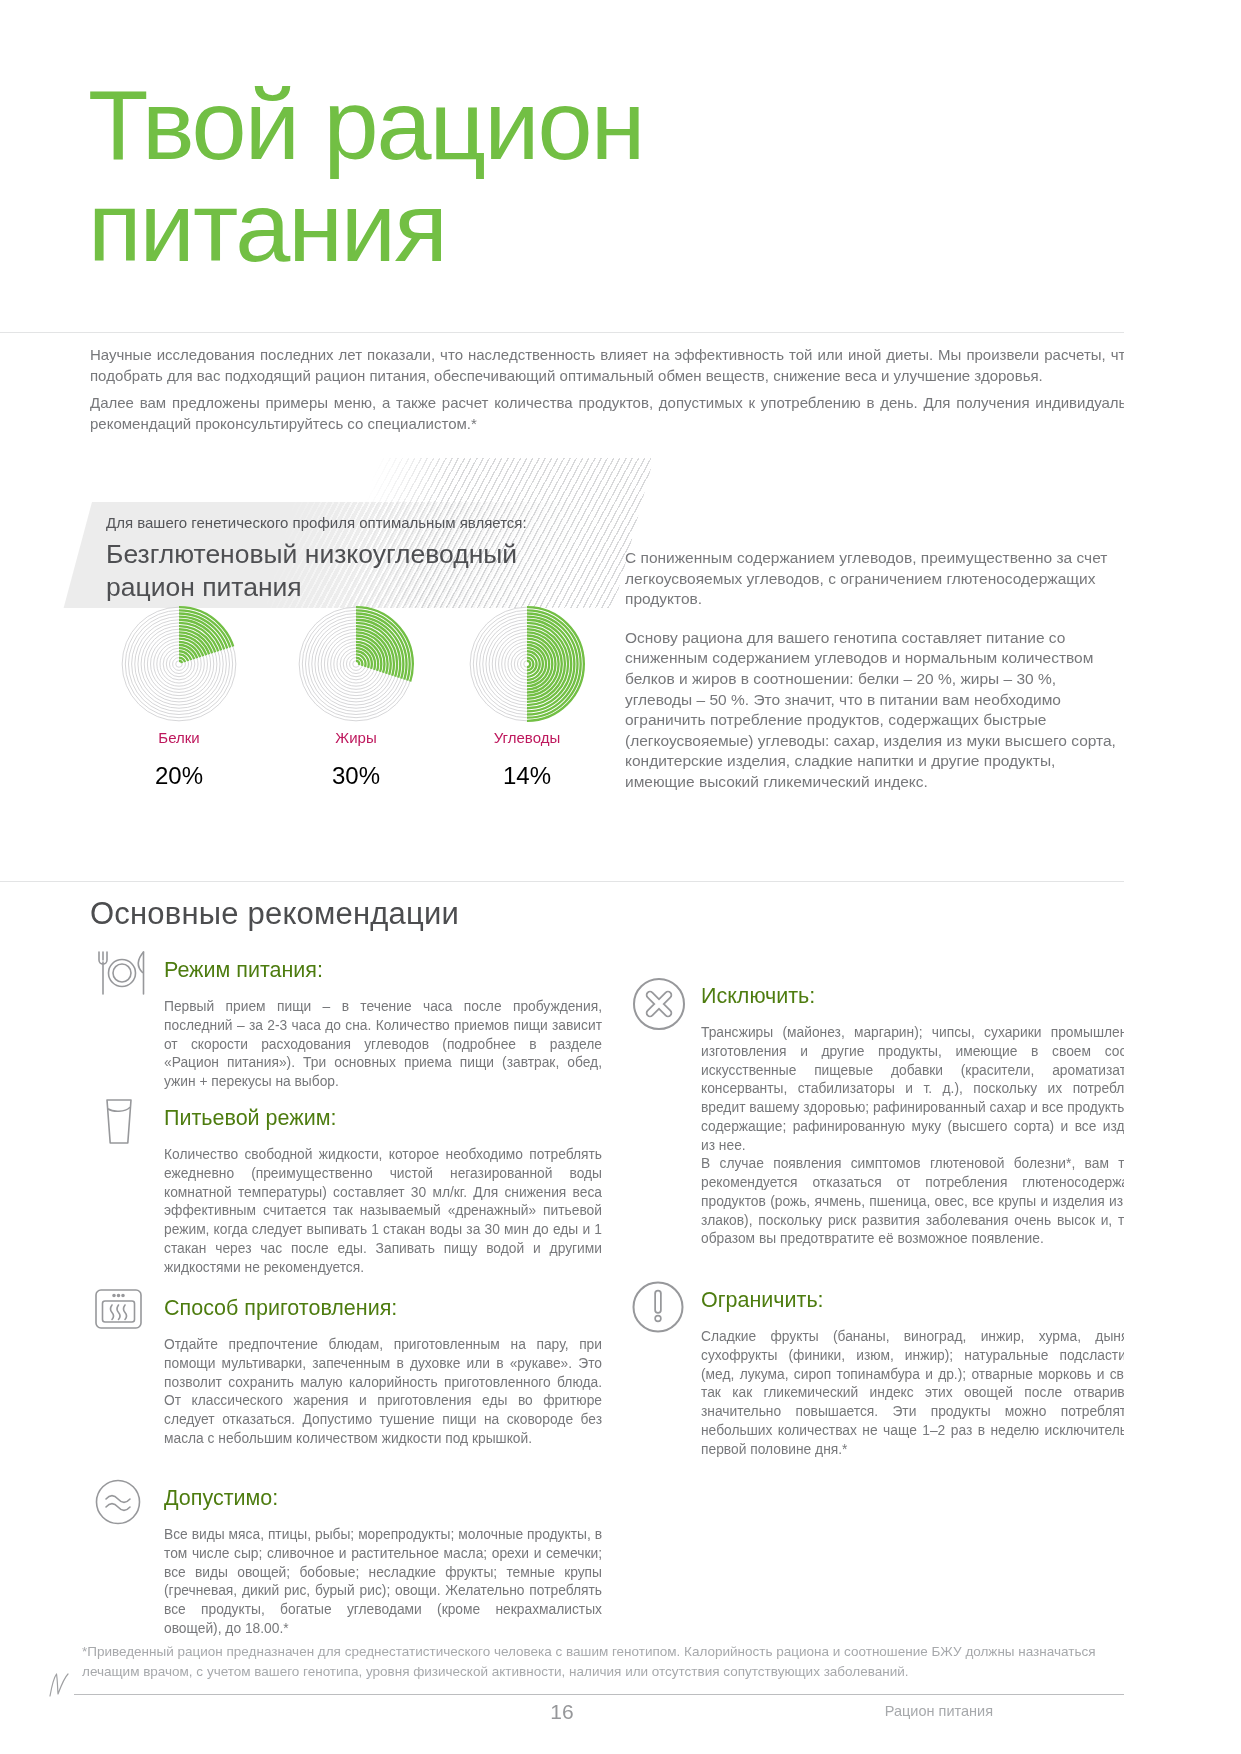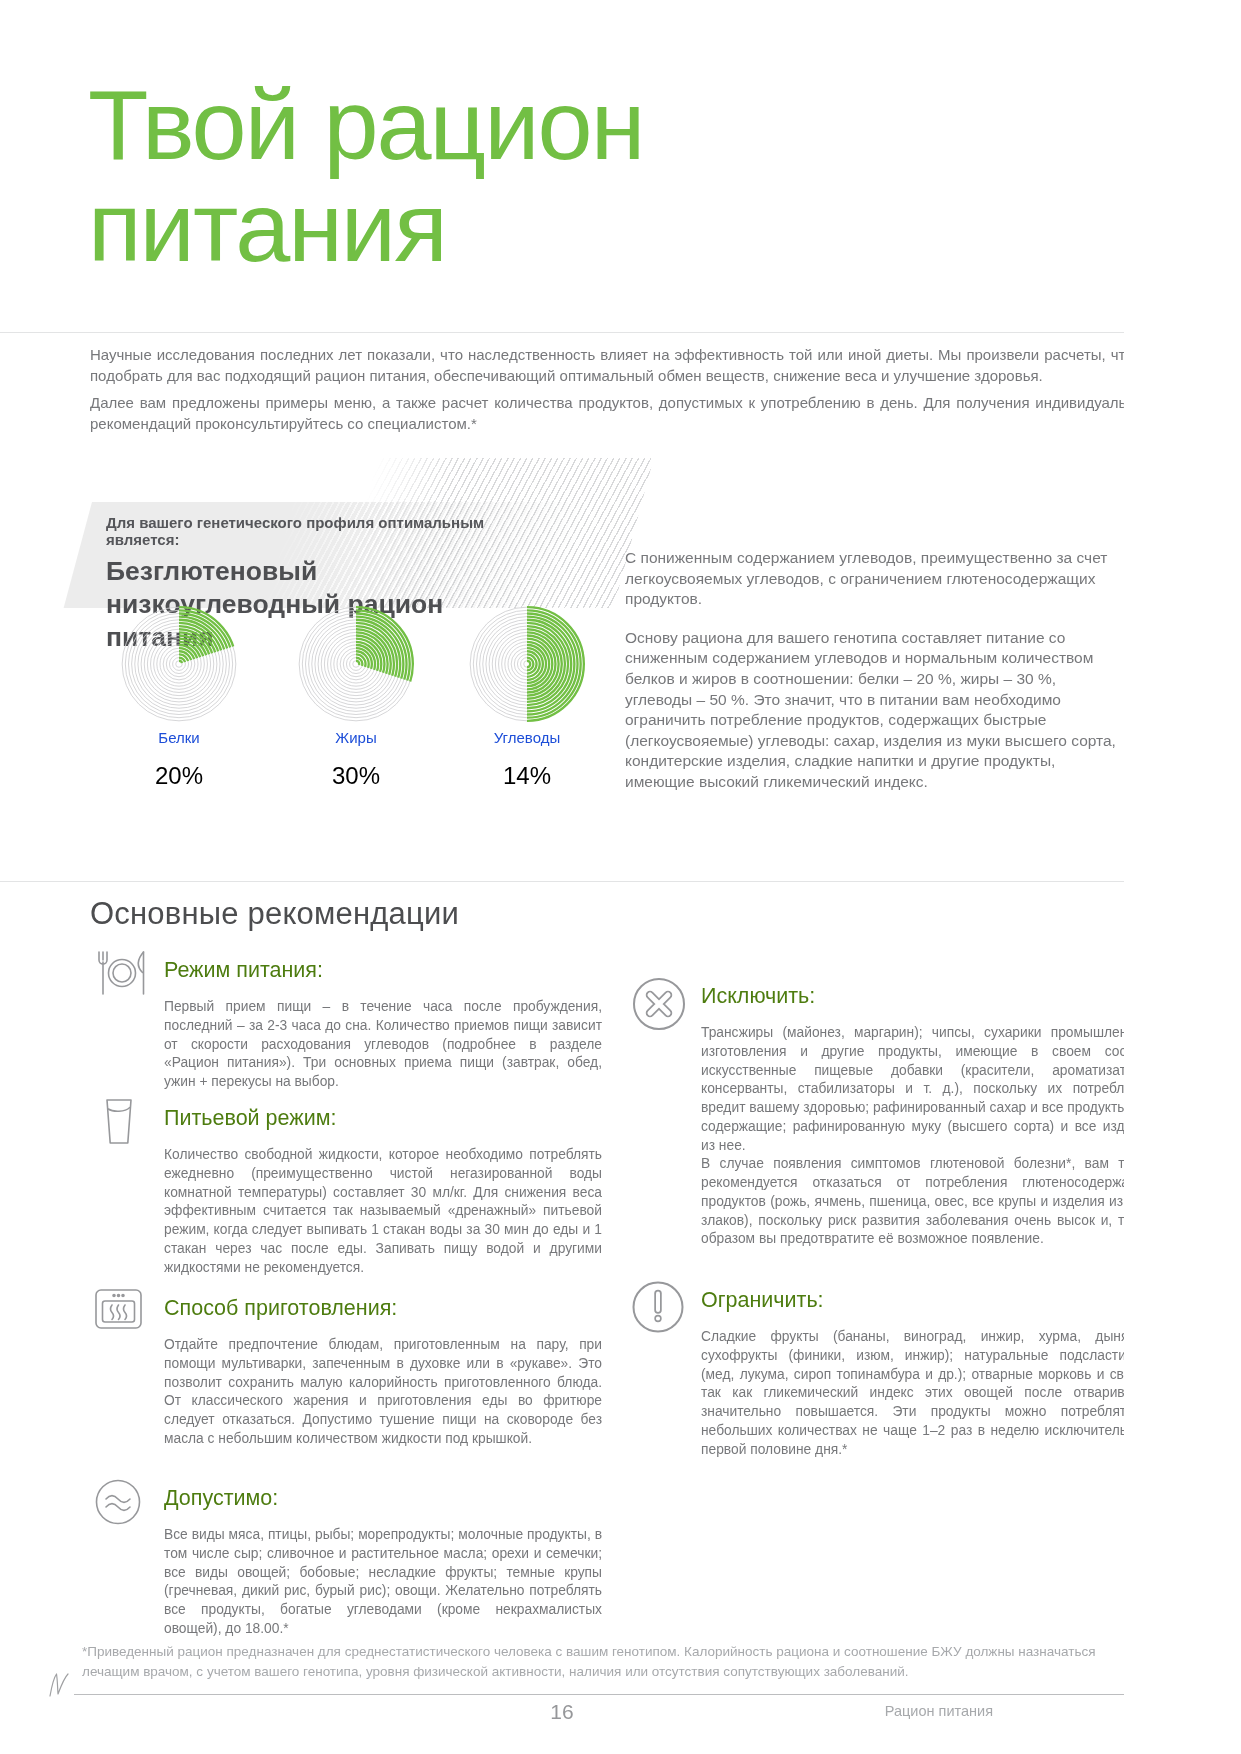--- a/index.html
+++ b/index.html
@@ -12,21 +12,21 @@
   
   .rule{position:absolute;left:0;width:100%;height:1px;background:#e3e4e5;}
   .rule-top{top:332px;}
   .rule-mid{top:881px;}
   
   .intro{position:absolute;left:90px;width:1063px;margin:0;font-size:15px;line-height:1.42;
          color:#77787b;text-align:justify;}
   .intro1{top:344px;}
   .intro2{top:392px;}
   
-  .banner{position:absolute;left:92px;top:502px;width:492px;height:106px;font-weight:bold;}
+  .banner{position:absolute;left:92px;top:502px;width:492px;height:106px;}
   .banner-bg{position:absolute;inset:0;transform:skewX(-15deg);transform-origin:0 0;
      background:linear-gradient(to right,#ececec 0%,#ececec 52%,rgba(236,236,236,.55) 78%,rgba(236,236,236,.06) 100%);}
   .banner-hatch-gray{position:absolute;top:-44px;bottom:0;left:58%;right:-70px;
      transform:skewX(-15deg);transform-origin:0 0;
      background:repeating-linear-gradient(105deg,rgba(203,204,206,.75) 0 1.4px,transparent 1.4px 6px);
      -webkit-mask:linear-gradient(to right,transparent,#000 30%);
              mask:linear-gradient(to right,transparent,#000 30%);}
   .banner-hatch-white{position:absolute;inset:0;left:40%;
      transform:skewX(-15deg);transform-origin:0 0;
      background:repeating-linear-gradient(105deg,#fff 0 1.8px,transparent 1.8px 6px);
@@ -37,21 +37,21 @@
   .banner-title{font-size:26.5px;color:#4e4f52;line-height:1.24;}
   
   .profile-col{position:absolute;left:625px;top:548px;width:492px;font-size:15.5px;
                line-height:1.33;color:#77787b;}
   .profile-col p{margin:0 0 18px 0;}
   
   .pie-block{position:absolute;top:603px;width:124px;text-align:center;}
   .pie-1{left:117px;} .pie-2{left:294px;} .pie-3{left:465px;}
   .pie{width:122px;height:122px;margin:0 auto;}
   .pie svg{width:122px;height:122px;display:block;}
-  .pie-label{margin-top:4px;font-size:15px;color:#1d4ed8;}
+  .pie-label{margin-top:4px;font-size:15px;color:#be185d;}
   .pie-pct{margin-top:16px;font-size:24px;color:#000000;}
   
   .rec-heading{position:absolute;left:90px;top:896px;margin:0;font-weight:400;
                font-size:31px;color:#4c4d4f;letter-spacing:.2px;}
   .section{position:absolute;}
   .sec-left{left:94px;width:508px;}
   .sec-right{left:631px;width:524px;}
   .sec-icon{position:absolute;left:0;top:0;}
   .section h3{margin:8px 0 0 70px;font-weight:400;font-size:21.5px;color:#4d7c0f;}
   .section p{margin:15px 0 0 70px;font-size:13.8px;line-height:1.36;color:#77787b;text-align:justify;}

